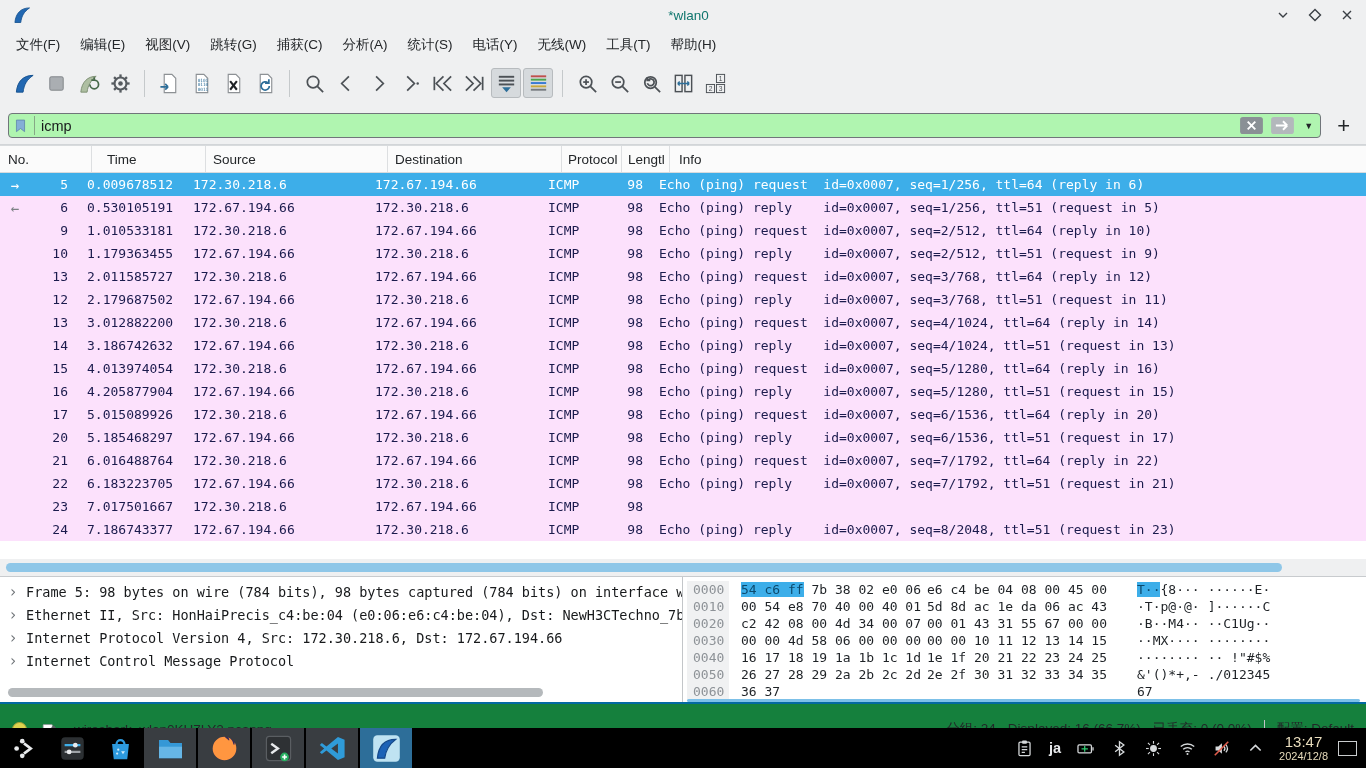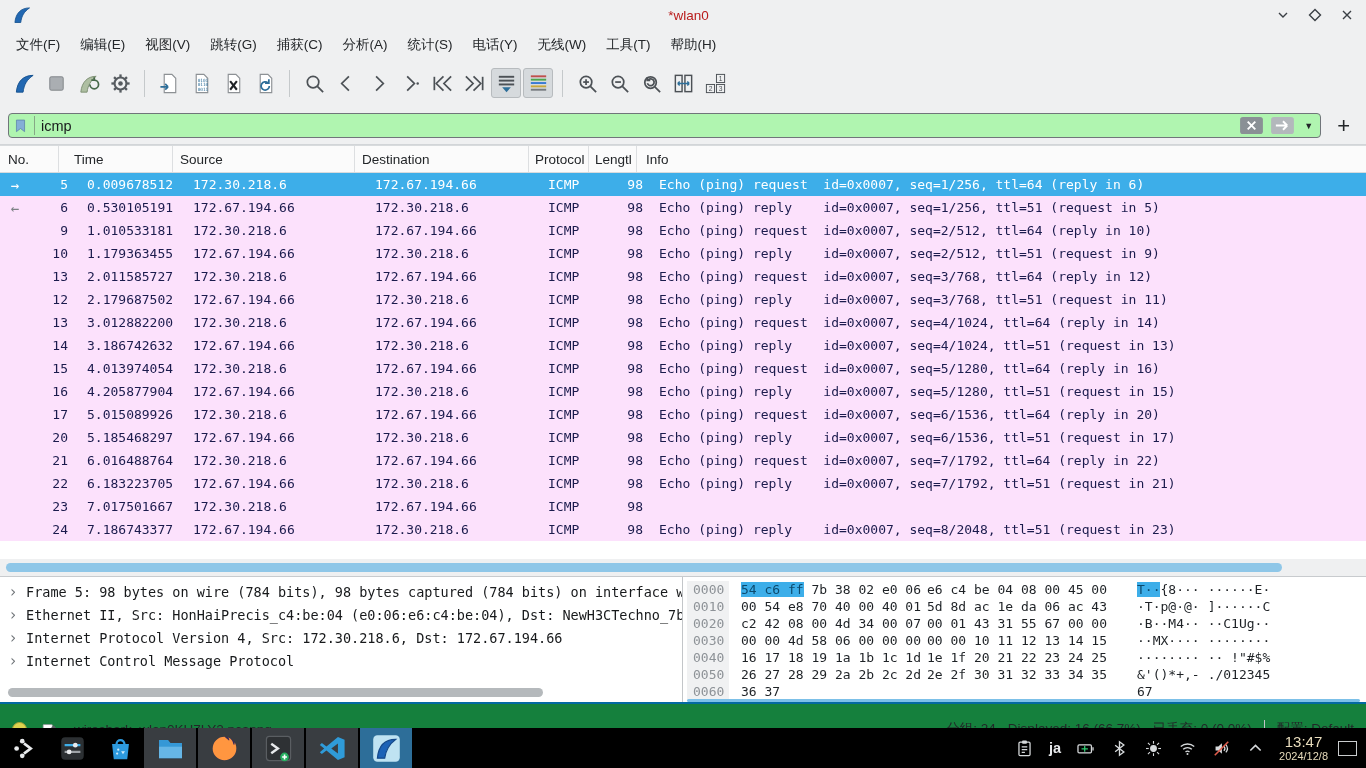--- a/index.html
+++ b/index.html
@@ -5,21 +5,21 @@
 <style>
   html,body{margin:0;padding:0;}
   body{width:1366px;height:768px;overflow:hidden;background:#eff0f1;
        font-family:"Liberation Sans",sans-serif;color:#232629;}
   .screen{width:1366px;height:768px;display:flex;flex-direction:column;}
   .window{flex:1;display:flex;flex-direction:column;min-height:0;background:#eff0f1;}
 
   
   .titlebar{height:30px;display:flex;align-items:center;padding:0 12px;position:relative;flex:none;}
   .app-logo{width:20px;height:20px;}
-  .win-title{position:absolute;left:11px;right:0;text-align:center;font-size:13.5px;color:#b91c1c;}
+  .win-title{position:absolute;left:11px;right:0;text-align:center;font-size:13.5px;color:#0f766e;}
   .win-controls{margin-left:auto;display:flex;gap:18px;z-index:2;}
   .win-btn{width:14px;height:14px;}
 
   
   .menubar{height:29px;display:flex;align-items:center;padding:0 6px;font-size:13.5px;flex:none;}
   .menu-item{padding:3px 10px;border-radius:3px;white-space:nowrap;}
 
   
   .toolbar{height:48px;display:flex;align-items:center;padding:0 8px;flex:none;}
   .tb-btn{width:30px;height:30px;display:flex;align-items:center;justify-content:center;border-radius:3px;margin:0 1px;box-sizing:border-box;}
@@ -35,21 +35,21 @@
   .f-sep{width:1px;height:19px;background:#86a886;flex:none;}
   .filter-text{flex:1;font-size:14.5px;color:#17191b;}
   .f-btn{width:25px;height:19px;flex:none;}
   .f-chevron{font-size:9px;color:#232629;padding:0 3px;flex:none;}
   .filter-add{font-size:22px;color:#232629;padding:0 8px;line-height:20px;flex:none;}
 
   
   .pk-header{height:28px;display:flex;background:#fbfbfb;border-top:1px solid #d8dbdd;border-bottom:1px solid #d8dbdd;
              font-size:13.5px;align-items:stretch;flex:none;box-sizing:border-box;}
   .pkh-cell{display:flex;align-items:center;border-right:1px solid #dddfe1;overflow:hidden;white-space:nowrap;box-sizing:border-box;flex:none;}
-  .colh-no{width:59px;padding-left:8px;}
+  .colh-no{width:92px;padding-left:8px;}
   .colh-time{width:114px;padding-left:15px;}
   .colh-source{width:182px;padding-left:7px;}
   .colh-destination{width:174px;padding-left:7px;}
   .colh-protocol{width:60px;padding-left:6px;}
   .colh-length{width:48px;padding-left:6px;}
   .colh-info{flex:1;padding-left:9px;border-right:none;}
 
   
   .pk-list{height:368px;flex:none;overflow:hidden;}
   .pk-row{height:23px;display:flex;align-items:center;background:#fce1fc;color:#1b1b4d;

